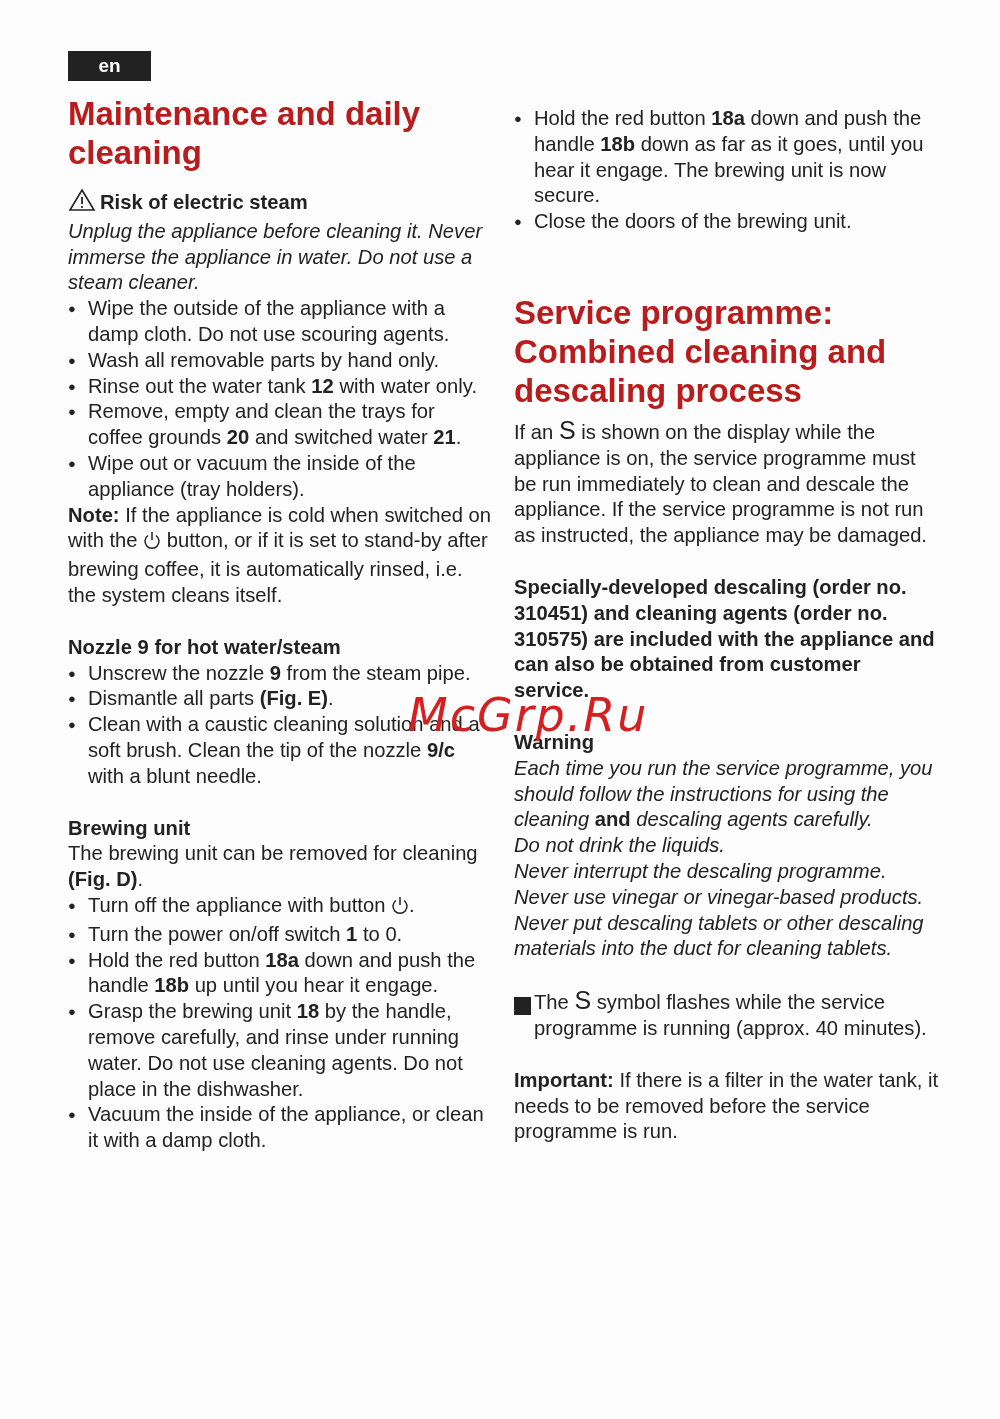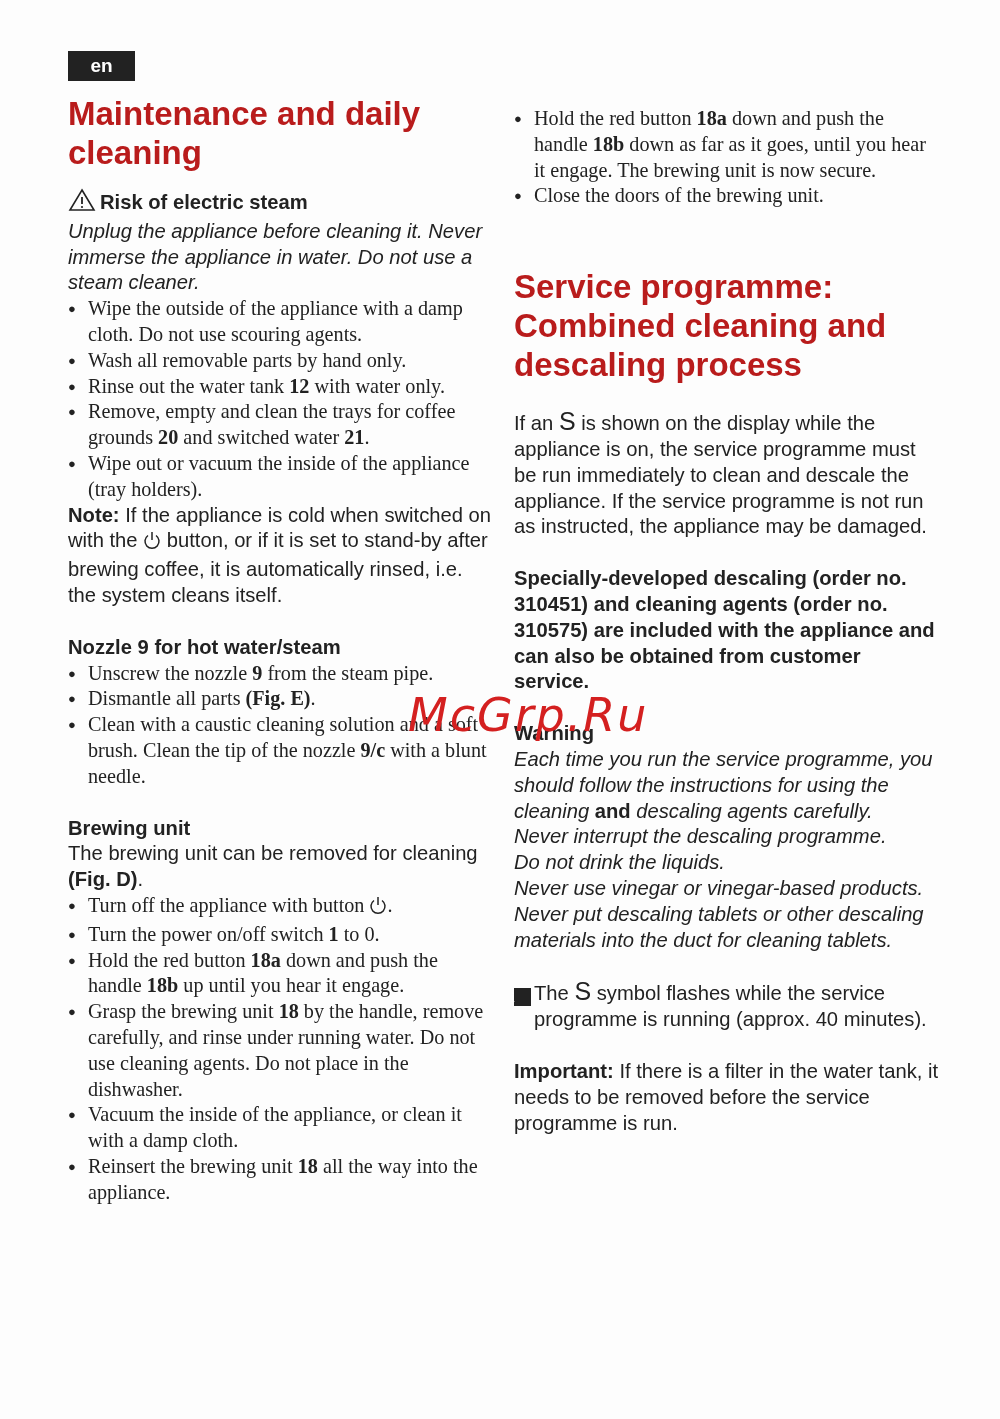--- a/index.html
+++ b/index.html
@@ -1,34 +1,34 @@
 <!DOCTYPE html>
 <html><head>
 <meta charset="utf-8">
 <style>
   html, body { margin: 0; padding: 0; }
   body {
     width: 1000px; height: 1419px; background: #fdfdfd; position: relative;
     font-family: "Liberation Sans", sans-serif; color: #222; overflow: hidden;
   }
   .lang-tab {
-    position: absolute; left: 68px; top: 51px; width: 67px; height: 30px;
+    position: absolute; left: 68px; top: 51px; width: 83px; height: 30px;
     background: #222; color: #fff; font-weight: bold; font-size: 19px;
     display: flex; align-items: center; justify-content: center;
   }
   .col { position: absolute; width: 425px; font-size: 20.2px; line-height: 25.8px; }
   .col-left { left: 68px; top: 94px; }
   .col-right { left: 514px; top: 106px; }
   h1 { font-size: 33px; line-height: 39px; font-weight: bold; margin: 0 0 16px 0; color: #b91c1c; }
-  .col-right h1 { margin-top: 58px; margin-bottom: 25px; }
+  .col-right h1 { margin-top: 58px; margin-bottom: 8px; }
   .subhead { font-weight: bold; }
   .p { margin: 0; }
   .it { font-style: italic; }
   ul { list-style: none; margin: 0; padding: 0; }
-  li { position: relative; padding-left: 20px; font-family: Liberation Serif, serif; }
+  li { position: relative; padding-left: 20px; }
   li::before { content: "\25CF"; position: absolute; left: 0; top: 0; font-size: 13px; }
   .gap { height: 26px; }
   .b { font-weight: bold; }
   .warn-icon { display: inline-block; vertical-align: -3px; margin-right: 4px; }
   .power-icon { display: inline-block; vertical-align: -3px; }
   .s-sym { font-size: 25px; }
   .info-icon {
     display: inline-block; width: 17px; height: 18px; background: #222; color: #fff;
     font-weight: bold; font-size: 15px; line-height: 18px; text-align: center;
     font-family: "Liberation Serif", serif; vertical-align: -2px; margin-right: 3px;
@@ -87,21 +87,20 @@
   <p class="p"><span>The brewing unit can be removed for cleaning </span><span class="b">(Fig. D)</span><span>.</span></p>
   <ul>
     <li><span>Turn off the appliance with button </span><span class="power-icon"><svg width="18" height="20" viewBox="0 0 18 20">
             <path d="M5 5.5 A7 7 0 1 0 13 5.5" fill="none" stroke="#222" stroke-width="1.5"></path>
             <line x1="9" y1="2" x2="9" y2="10" stroke="#222" stroke-width="1.5"></line>
           </svg></span><span>.</span></li>
     <li><span>Turn the power on/off switch </span><span class="b">1</span><span> to 0.</span></li>
     <li><span>Hold the red button </span><span class="b">18a</span><span> down and push the handle </span><span class="b">18b</span><span> up until you hear it engage.</span></li>
     <li><span>Grasp the brewing unit </span><span class="b">18</span><span> by the handle, remove carefully, and rinse under running water. Do not use cleaning agents. Do not place in the dishwasher.</span></li>
     <li><span>Vacuum the inside of the appliance, or clean it with a damp cloth.</span></li>
-    <li><span>Reinsert the brewing unit </span><span class="b">18</span><span> all the way into the appliance.</span></li>
   </ul>
 </div>
 
 <div class="col col-right">
   <ul>
     <li><span>Hold the red button </span><span class="b">18a</span><span> down and push the handle </span><span class="b">18b</span><span> down as far as it goes, until you hear it engage. The brewing unit is now secure.</span></li>
     <li><span>Close the doors of the brewing unit.</span></li>
   </ul>
 
   <h1>Service programme: Combined cleaning and descaling process</h1>
@@ -110,22 +109,22 @@
 
   <div class="gap"></div>
 
   <p class="p b">Specially-developed descaling (order no. 310451) and cleaning agents (order no. 310575) are included with the appliance and can also be obtained from customer service.</p>
 
   <div class="gap"></div>
 
   <div class="subhead">Warning</div>
   <div class="it">
     <p class="p"><span>Each time you run the service programme, you should follow the instructions for using the cleaning </span><span class="b" style="font-style:normal">and</span><span> descaling agents carefully.</span></p>
+    <p class="p">Do not drink the liquids.</p>
     <p class="p">Never interrupt the descaling programme.</p>
-    <p class="p">Do not drink the liquids.</p>
     <p class="p">Never use vinegar or vinegar-based products.</p>
     <p class="p">Never put descaling tablets or other descaling materials into the duct for cleaning tablets.</p>
   </div>
 
   <div class="gap"></div>
 
   <p class="p indent-block"><span class="info-icon">i</span><span>The </span><span class="s-sym">S</span><span> symbol flashes while the service programme is running (approx. 40 minutes).</span></p>
 
   <div class="gap"></div>
 

